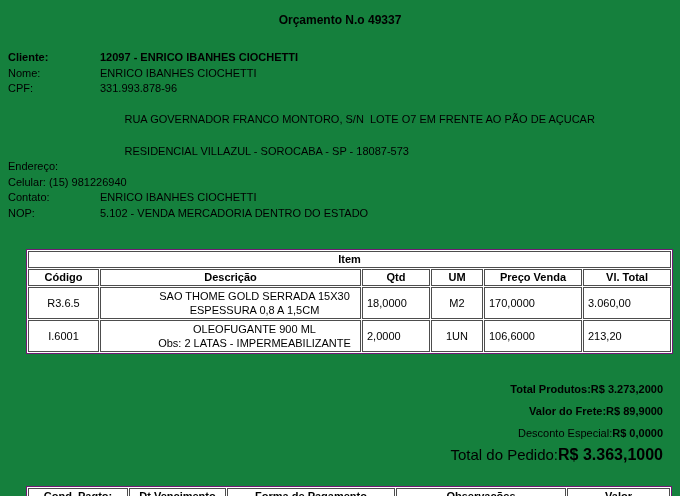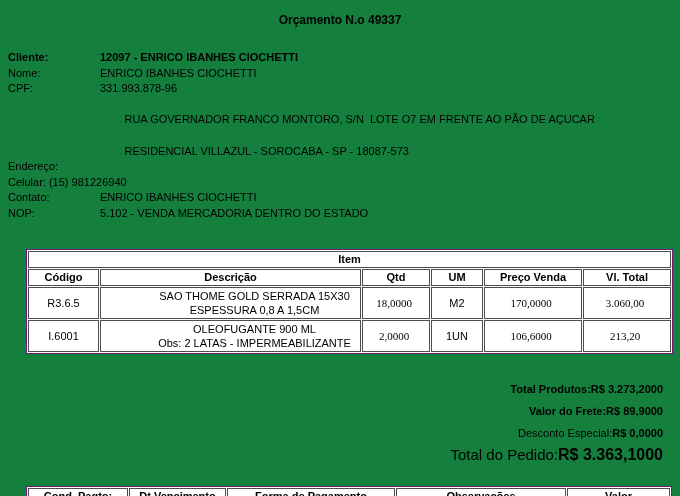--- a/index.html
+++ b/index.html
@@ -42,21 +42,21 @@
     vertical-align: middle;
   }
   table.grid th { font-weight: bold; height: 17px; }
 
   .item-table { width: 638px; margin: 27px 0 0 26px; }
   .item-table td.data { height: 32px; }
   .desc-line { line-height: 14px; margin-left: 48px; }
 
   .al { text-align: center; }
   .ac { text-align: center; }
-  .ar { text-align: center; padding-right: 8px !important; font-family: Liberation Serif, serif; }
+  .ar { text-align: left; padding-right: 8px !important; }
 
   
   .totals { width: 232px; margin: 28px 17px 0 auto; font-size: 11px; }
   .total-row {
     display: flex; justify-content: flex-end;
     align-items: baseline; margin-bottom: 8px; line-height: 14px;
   }
   .total-label-bold { font-weight: bold; }
   .total-value { font-weight: bold; }
   .total-row.grand { margin-top: 2px; }

